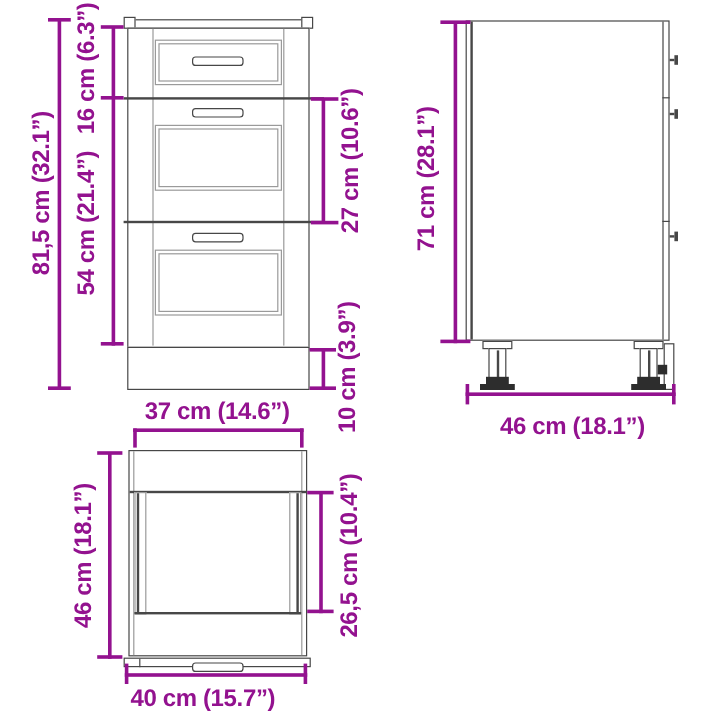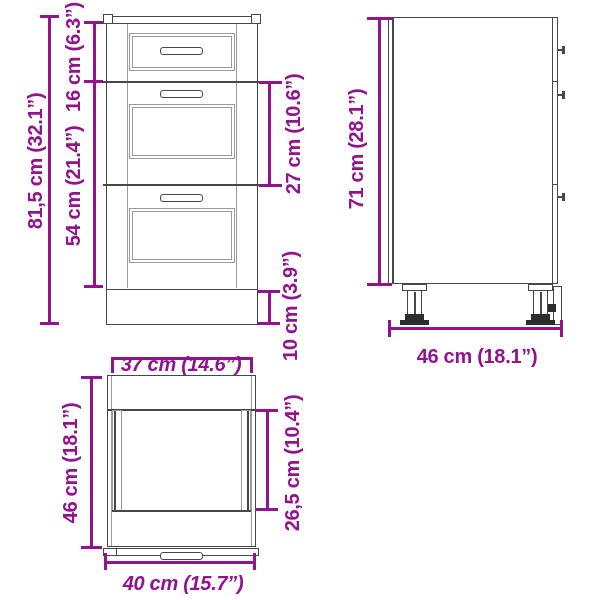--- a/index.html
+++ b/index.html
@@ -128,31 +128,31 @@
 
     <div class="box" style="left:103px;top:548px;width:156px;height:8px;"></div>
     <div class="ln" style="left:116px;top:549px;width:1px;height:7px;"></div>
     <div class="handle" style="left:160px;top:552px;width:43px;height:8px;"></div>
   </div>
 
   <div>
     <div class="dim" style="left:111px;top:357px;width:142px;height:3px;"></div>
     <div class="dim" style="left:111px;top:357px;width:3px;height:16px;"></div>
     <div class="dim" style="left:250px;top:357px;width:3px;height:16px;"></div>
-    <div class="dtxt" style="left:181px;top:364px;font-style:italic;">37 cm (14.6”)</div>
+    <div class="dtxt" style="left:181px;top:344px;">37 cm (14.6”)</div>
 
     <div class="dim" style="left:90px;top:377px;width:3px;height:172px;"></div>
     <div class="dim" style="left:81px;top:376px;width:21px;height:3px;"></div>
     <div class="dim" style="left:81px;top:546px;width:21px;height:3px;"></div>
     <div class="dtxt v" style="left:70px;top:463px;">46 cm (18.1”)</div>
 
     <div class="dim" style="left:266px;top:410px;width:3px;height:101px;"></div>
     <div class="dim" style="left:256px;top:409px;width:22px;height:3px;"></div>
     <div class="dim" style="left:256px;top:508px;width:22px;height:3px;"></div>
     <div class="dtxt v" style="left:292px;top:463px;">26,5 cm (10.4”)</div>
 
     <div class="dim" style="left:104px;top:561px;width:152px;height:3px;"></div>
     <div class="dim" style="left:104px;top:553px;width:3px;height:17px;"></div>
     <div class="dim" style="left:253px;top:553px;width:3px;height:17px;"></div>
-    <div class="dtxt" style="left:183px;top:583px;font-style:italic;">40 cm (15.7”)</div>
+    <div class="dtxt" style="left:169px;top:583px;">40 cm (15.7”)</div>
   </div>
 
 </div>
 
 </body></html>

